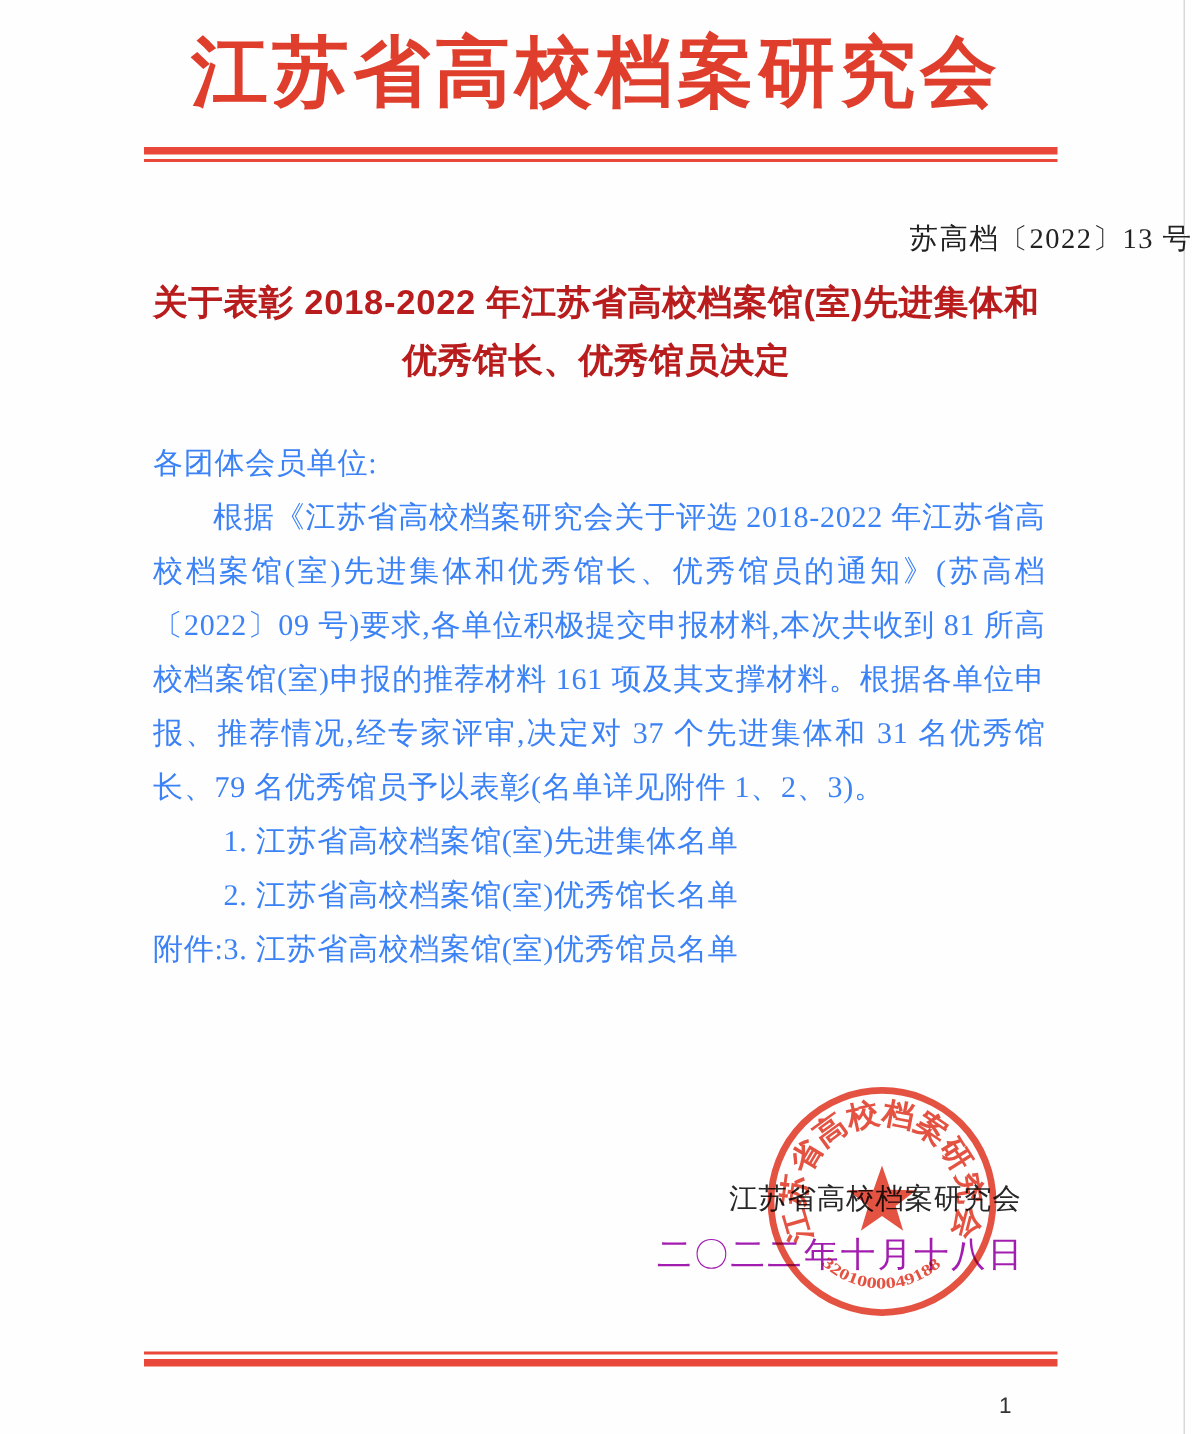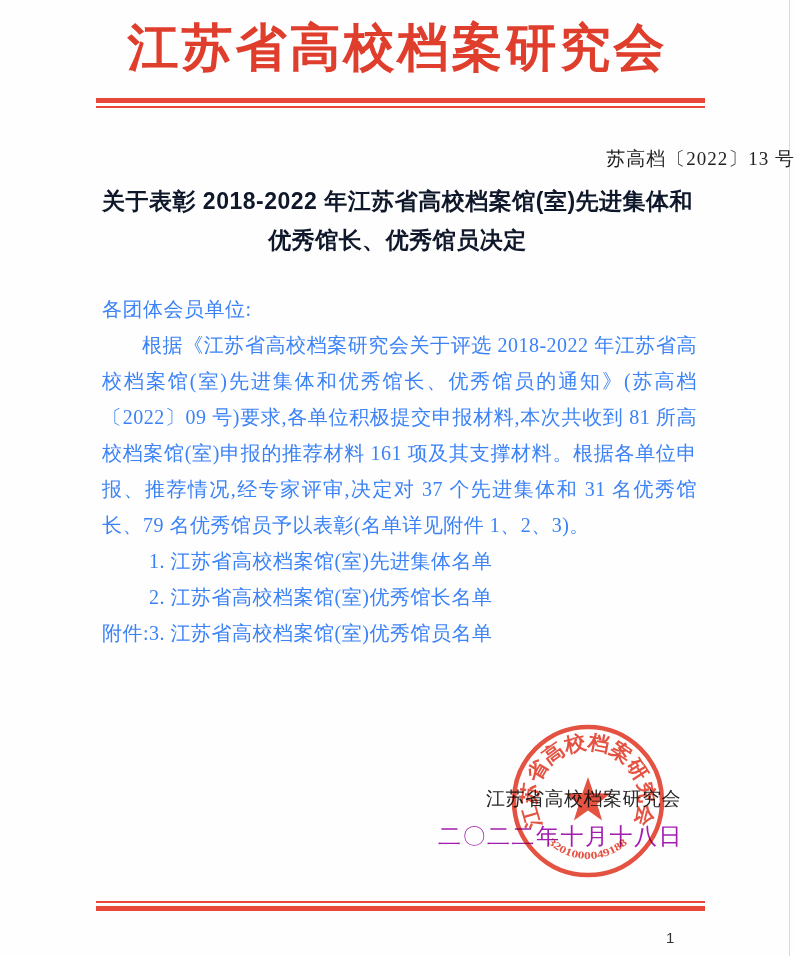--- a/index.html
+++ b/index.html
@@ -28,21 +28,21 @@
   .rule.b-thick { top:906px; height:5px; }
   .doc-number {
     position:absolute; top:146px; left:0; width:100%;
     text-align:right; font-size:19px; color:#222;
     letter-spacing:1px;
   }
   .doc-title {
     position:absolute; top:182px; left:0; width:100%;
     text-align:center;
     font-family:"Liberation Sans","DejaVu Sans",sans-serif;
-    font-size:23px; font-weight:bold; color:#0f172a;
+    font-size:23px; font-weight:bold; color:#b91c1c;
     line-height:39px; letter-spacing:0.5px;
   }
   .body-block {
     position:absolute; top:291px; left:102px; width:595px;
     font-size:20px; line-height:36px; color:#3b82f6;
     text-align:justify; letter-spacing:0.5px;
   }
   .salutation { font-weight:normal; }
   .para { margin:0; text-indent:2em; }
   .attachments { display:flex; align-items:flex-end; }

